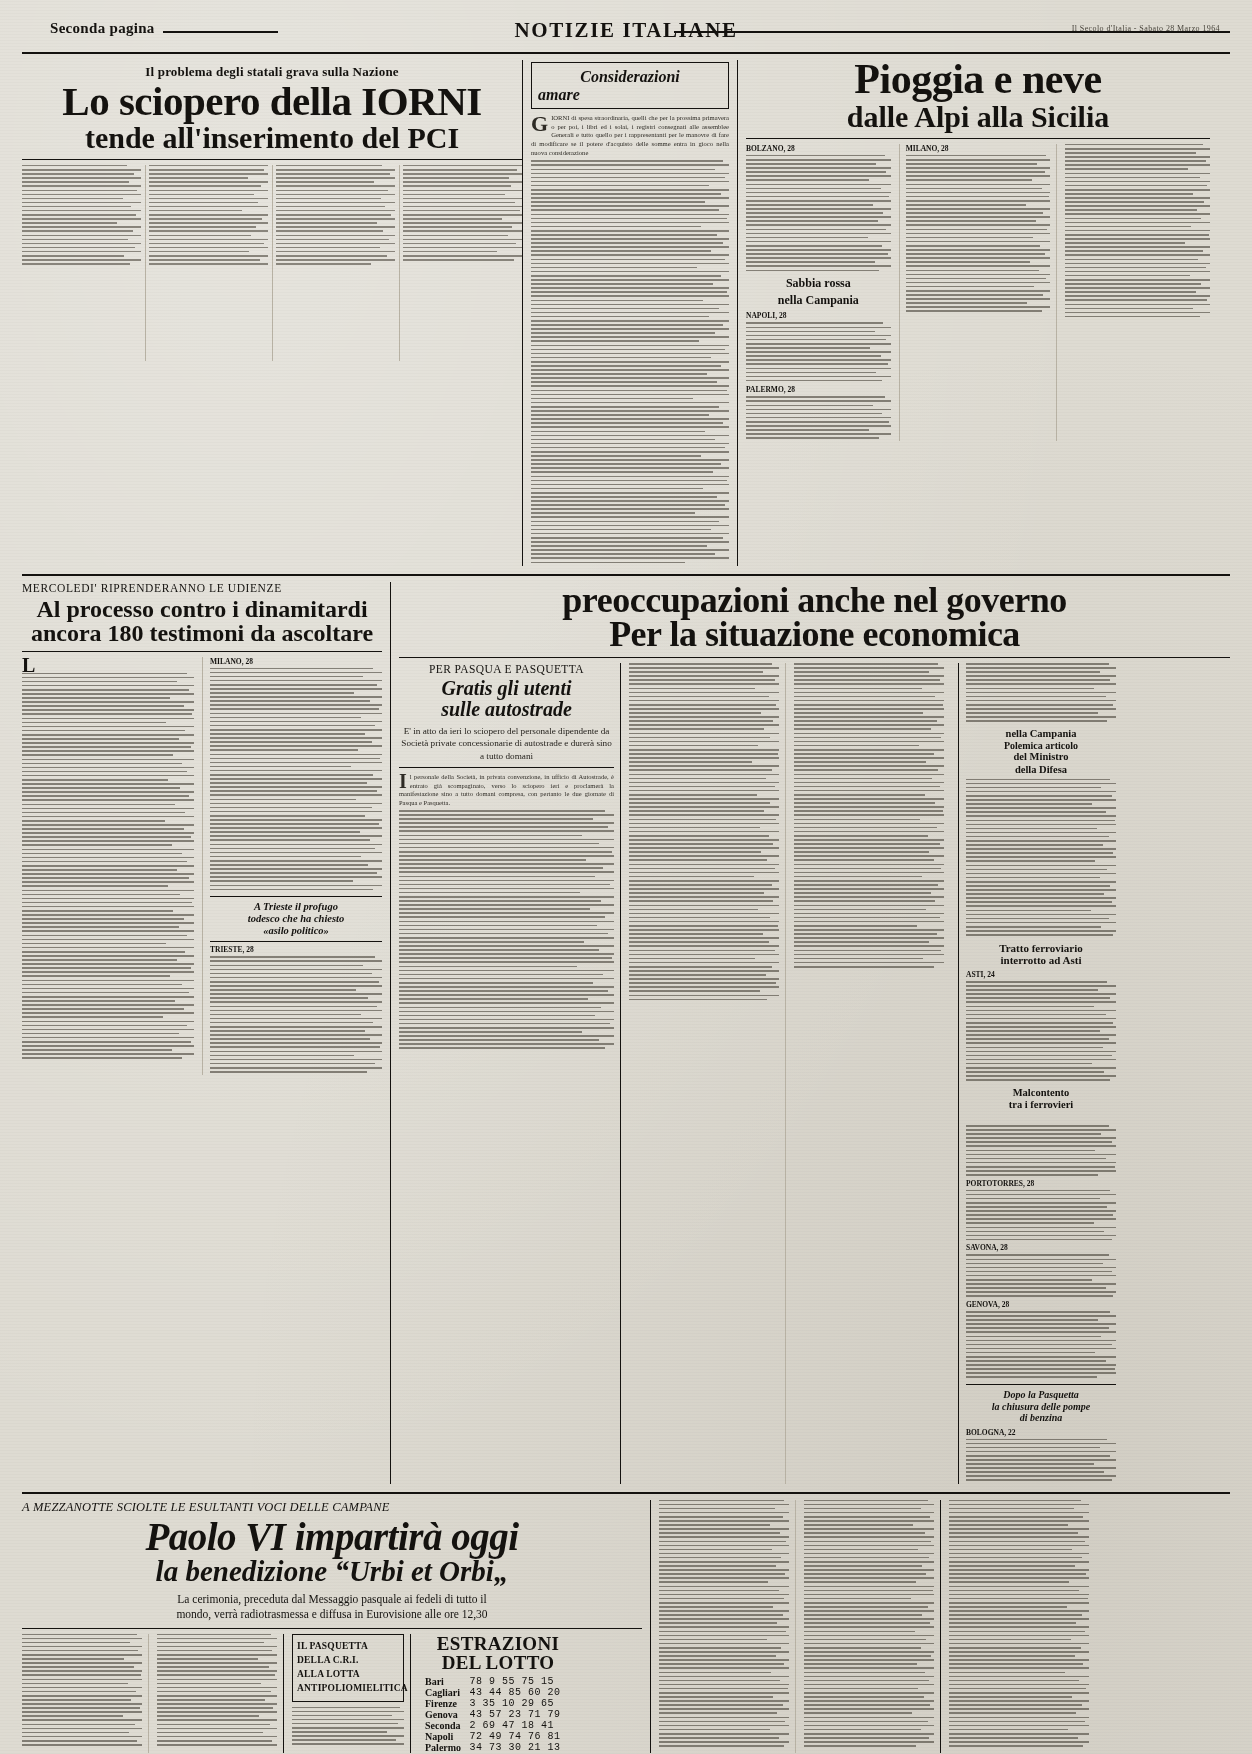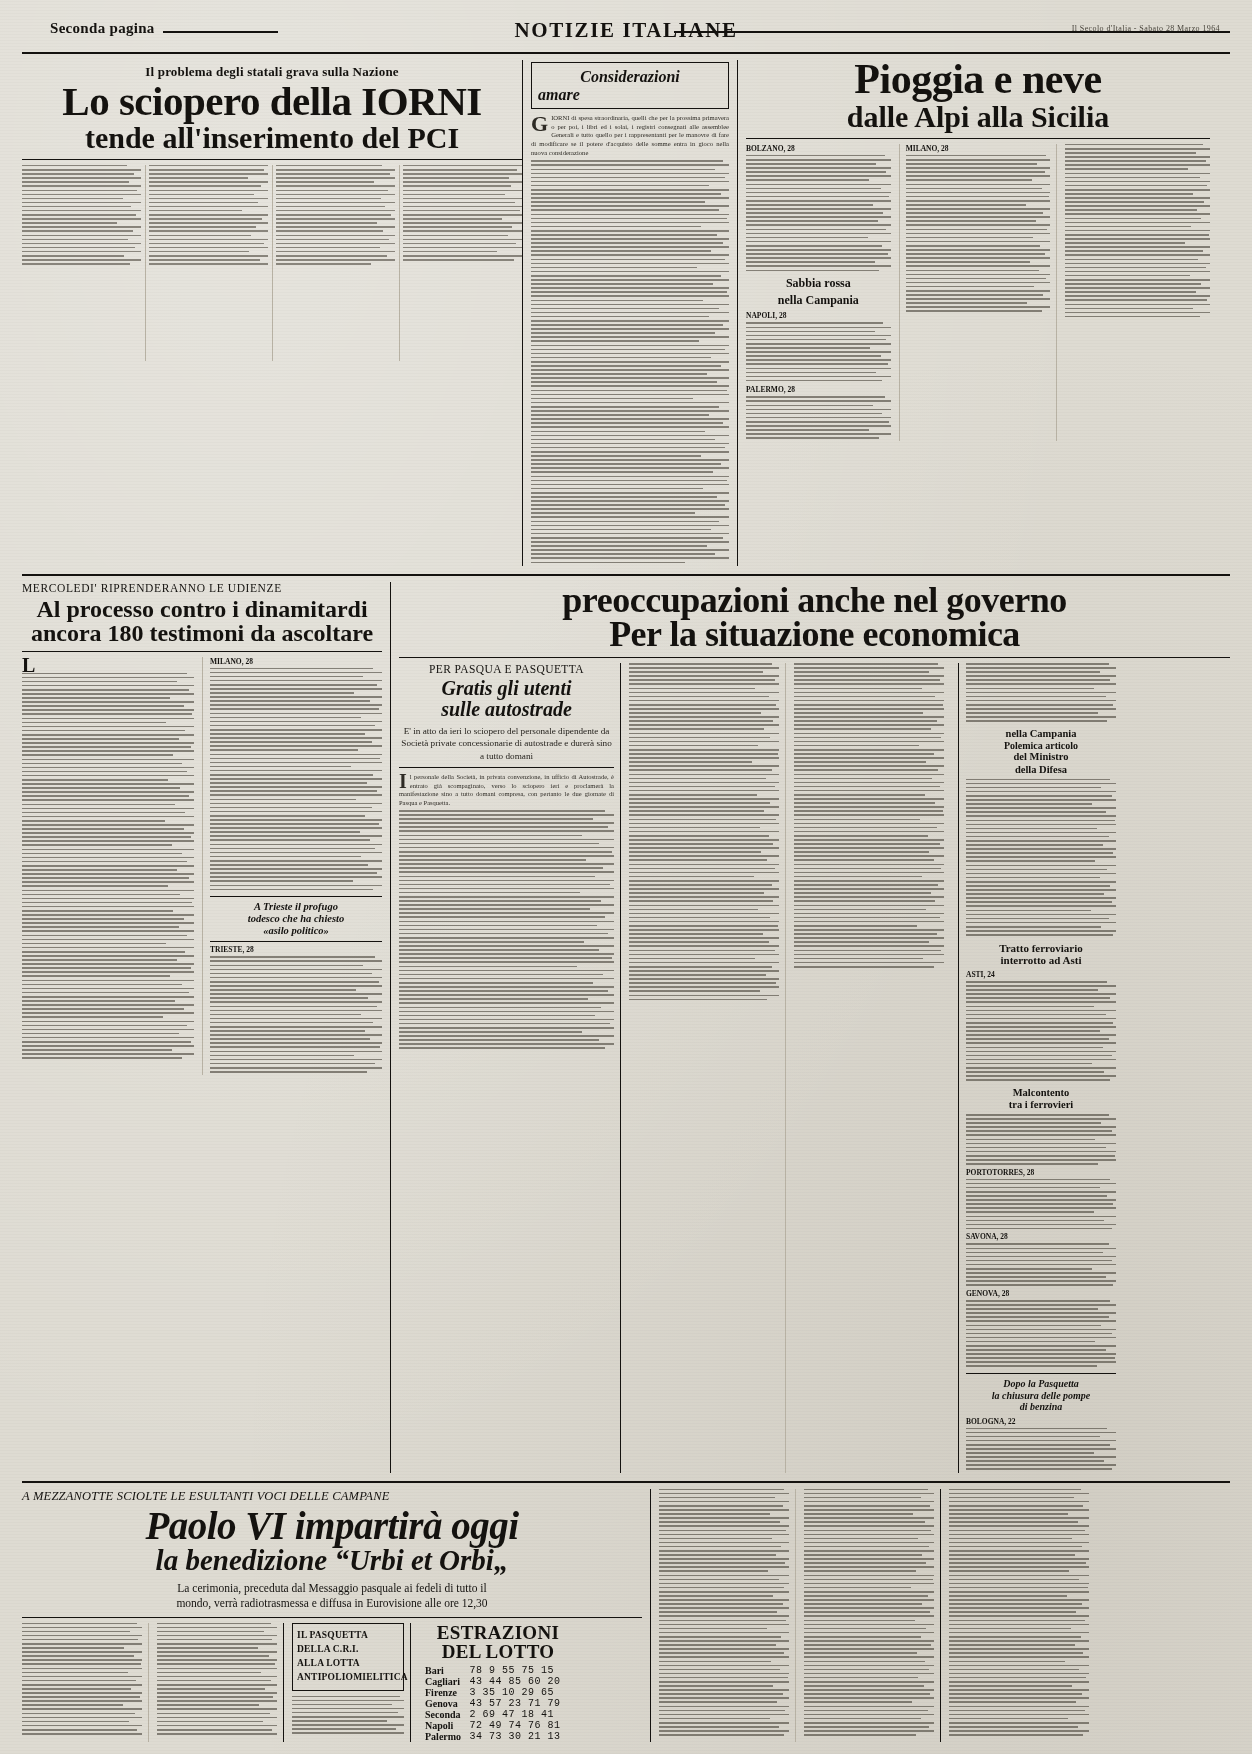--- a/index.html
+++ b/index.html
@@ -1012,21 +1012,21 @@
               <div class="l"></div>
               <div class="l" style="width:97%"></div>
               <div class="l"></div>
               <div class="l" style="width:84%"></div>
               <div class="l"></div>
               <div class="l" style="width:92%"></div>
               <div class="l"></div>
               <div class="l" style="width:96%"></div>
           </div>
           <div class="center" style="font-weight:bold;font-size:10.5px;margin-top:6px;line-height:1.15;">Malcontento</div>
-          <div class="center" style="font-weight:bold;font-size:10.5px;line-height:1.15;margin-bottom:3px;">tra i ferrovieri</div>
+          <div class="center" style="font-weight:bold;font-size:10.5px;line-height:1.15;margin-bottom:14px;">tra i ferrovieri</div>
           <div class="lines">
             <div class="l" style="width:95%"></div>
               <div class="l"></div>
               <div class="l" style="width:90%"></div>
               <div class="l"></div>
               <div class="l" style="width:97%"></div>
               <div class="l"></div>
               <div class="l" style="width:86%"></div>
               <div class="l"></div>
               <div class="l" style="width:93%"></div>

